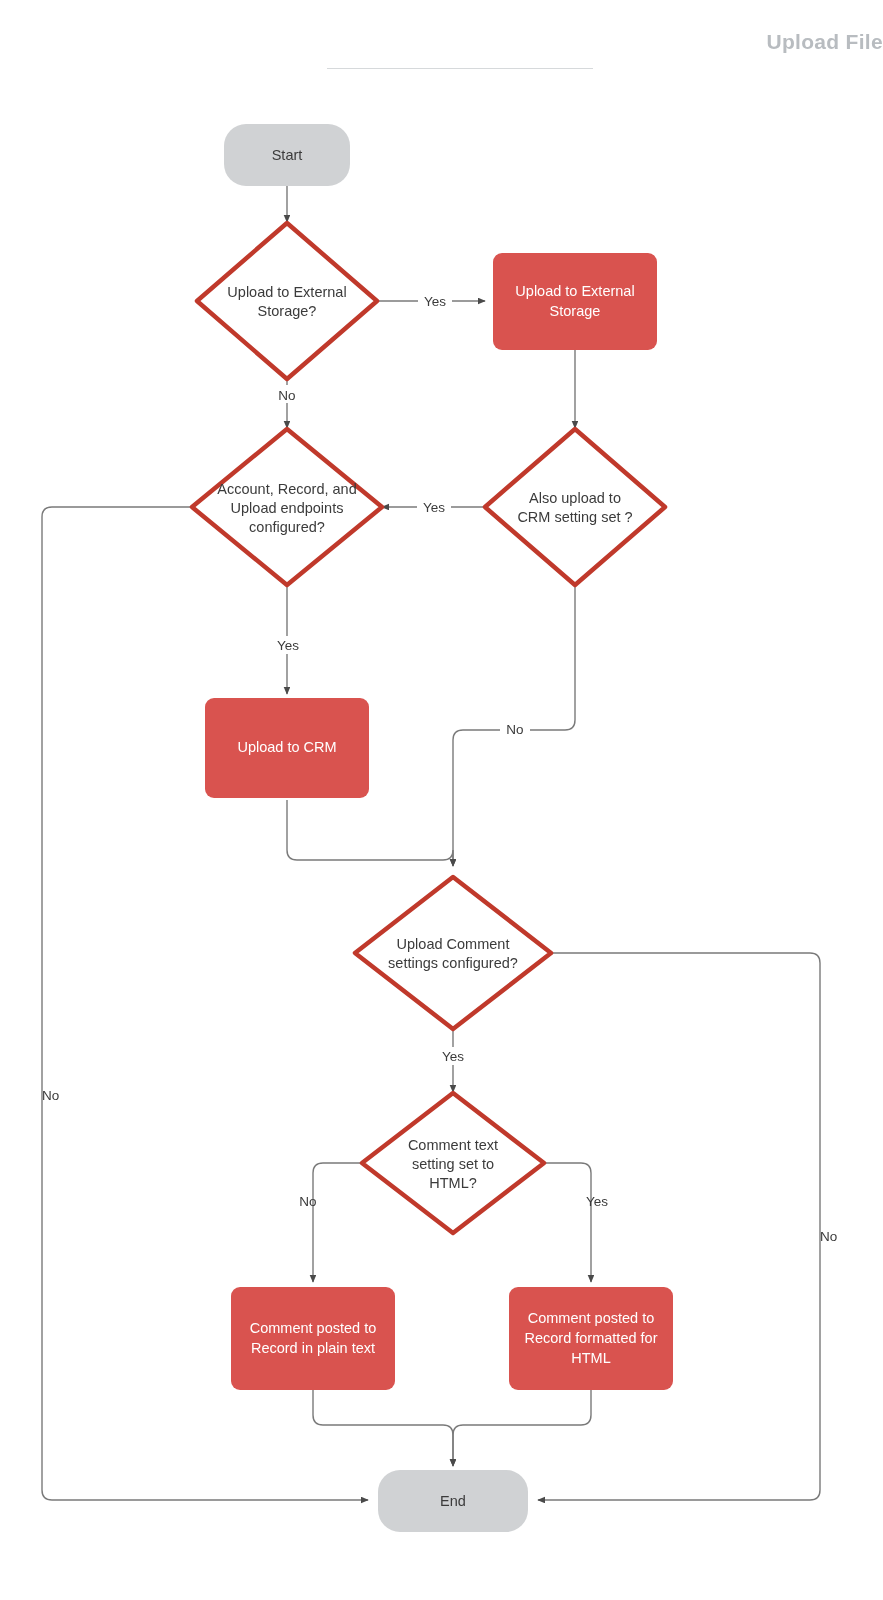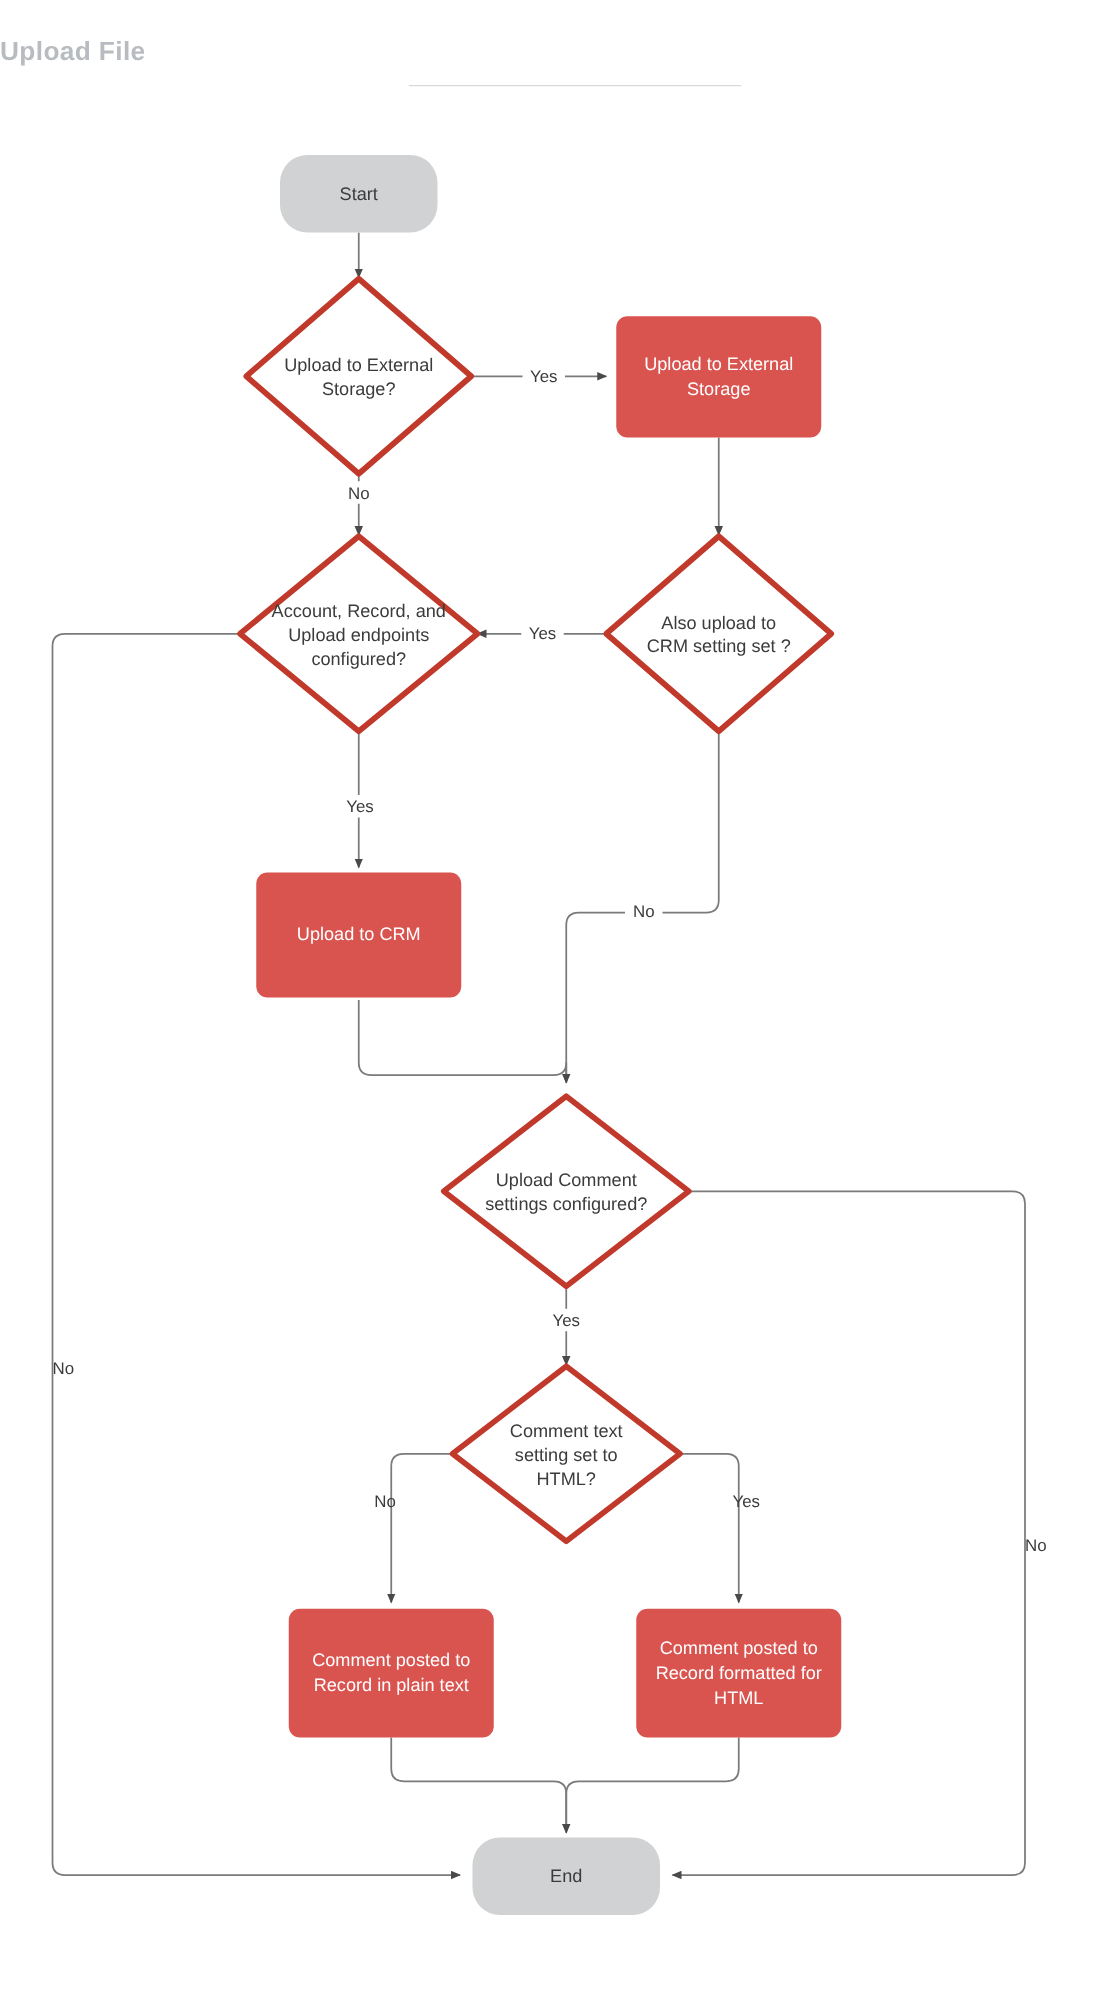--- a/index.html
+++ b/index.html
@@ -12,21 +12,21 @@
     height: 1600px;
     position: relative;
     font-family: "Liberation Sans", sans-serif;
     overflow: hidden;
   }
   #page-title {
     position: absolute;
     left: 0;
     top: 30px;
     width: 883px;
-    text-align: left;
+    text-align: right;
     font-size: 21px;
     font-weight: bold;
     color: #b8bcc0;
     letter-spacing: 0.3px;
   }
   #title-rule {
     position: absolute;
     left: 327px;
     top: 68px;
     width: 266px;

